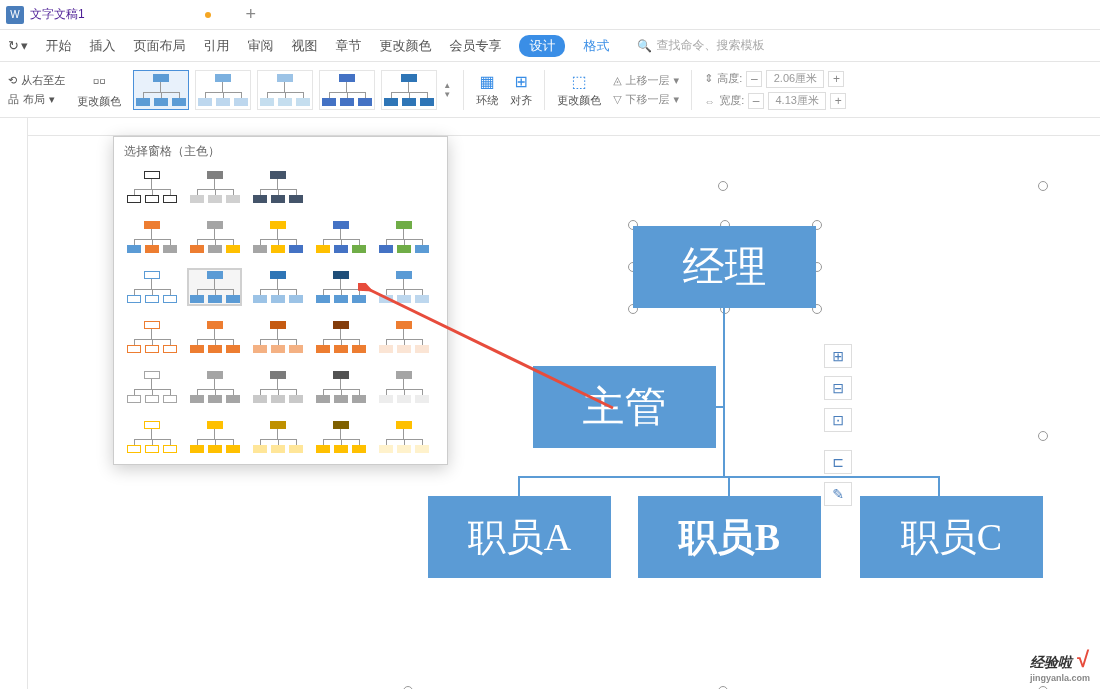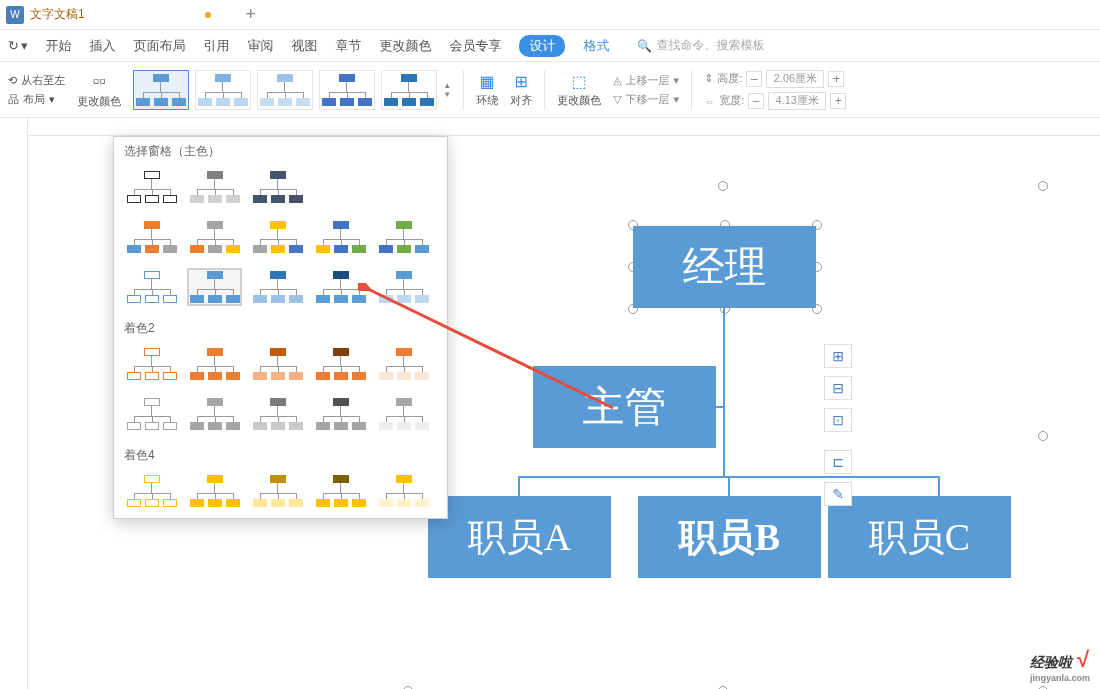--- a/index.html
+++ b/index.html
@@ -1,19 +1,19 @@
 <!DOCTYPE html>
 <html><head>
 <meta charset="utf-8">
 <style>
 * { margin: 0; padding: 0; box-sizing: border-box; font-family: "Microsoft YaHei", Arial, sans-serif; }
 body { width: 1100px; height: 689px; background: #fff; overflow: hidden; position: relative; }
 .title-bar { height: 30px; background: #fff; display: flex; align-items: center; border-bottom: 1px solid #e5e5e5; }
 .doc-icon { width: 18px; height: 18px; background: #4a7ebb; color: #fff; font-size: 10px; display: flex; align-items: center; justify-content: center; margin: 0 6px; border-radius: 2px; }
-.doc-title { font-size: 12px; color: #a16207; }
+.doc-title { font-size: 12px; color: #4c1d95; }
 .tab-dot { width: 6px; height: 6px; background: #f5a623; border-radius: 50%; margin-left: 120px; }
 .tab-add { width: 30px; height: 30px; display: flex; align-items: center; justify-content: center; color: #888; font-size: 18px; margin-left: 25px; cursor: pointer; }
 .menu-bar { height: 32px; background: #fff; display: flex; align-items: center; border-bottom: 1px solid #e5e5e5; padding: 0 8px; gap: 18px; font-size: 13px; color: #555; }
 .menu-item { cursor: pointer; }
 .menu-item.design { background: #3a8ee6; color: #fff; padding: 2px 10px; border-radius: 10px; }
 .menu-item.format { color: #3a8ee6; }
 .menu-redo { display: flex; align-items: center; gap: 2px; }
 .search-box { display: flex; align-items: center; gap: 4px; color: #aaa; font-size: 12px; margin-left: 10px; }
 .toolbar { height: 56px; background: #fff; display: flex; align-items: center; border-bottom: 1px solid #e5e5e5; padding: 0 8px; gap: 12px; font-size: 11px; color: #555; }
 .tool-group { display: flex; flex-direction: column; align-items: center; gap: 2px; }
@@ -48,21 +48,21 @@
 .ot-ll2 { position: absolute; top: 18px; left: 25px; width: 1px; height: 6px; background: #999; }
 .ot-ll3 { position: absolute; top: 18px; left: 43px; width: 1px; height: 6px; background: #999; }
 
 .org-chart { position: absolute; top: 30px; left: 390px; }
 .org-node { background: #5b9bd5; color: #fff; display: flex; align-items: center; justify-content: center; font-family: "SimSun", serif; }
 .node-manager { width: 183px; height: 82px; font-size: 42px; position: absolute; top: 60px; left: 215px; }
 .node-supervisor { width: 183px; height: 82px; font-size: 42px; position: absolute; top: 200px; left: 115px; }
 .node-emp { width: 183px; height: 82px; font-size: 38px; position: absolute; top: 330px; }
 .node-a { left: 10px; }
 .node-b { left: 220px; font-weight: bold; }
-.node-c { left: 410px; }
+.node-c { left: 442px; }
 .conn-line { position: absolute; background: #5b9bd5; }
 .selection-handle { position: absolute; width: 10px; height: 10px; background: #fff; border: 1px solid #999; border-radius: 50%; }
 .side-tools { position: absolute; top: 208px; right: 248px; display: flex; flex-direction: column; gap: 8px; }
 .side-tool { width: 28px; height: 24px; border: 1px solid #ddd; background: #fff; display: flex; align-items: center; justify-content: center; font-size: 14px; color: #4a7ebb; cursor: pointer; }
 .arrow { position: absolute; top: 147px; left: 330px; z-index: 200; }
 .watermark { position: absolute; bottom: 6px; right: 10px; font-size: 14px; color: #333; font-style: italic; font-weight: bold; }
 .watermark .check { color: #e74c3c; font-size: 22px; }
 .watermark-sub { font-size: 9px; color: #888; display: block; text-align: right; font-style: normal; }
 </style>
 </head>
@@ -381,21 +381,20 @@
                 <div class="ot-line-h"></div>
                 <div class="ot-ll1"></div>
                 <div class="ot-ll2"></div>
                 <div class="ot-ll3"></div>
                 <div class="ot-b1" style="background:#bdd7ee"></div>
                 <div class="ot-b2" style="background:#bdd7ee"></div>
                 <div class="ot-b3" style="background:#bdd7ee"></div>
               </div>
             </div>
         </div>
-        <div class="dd-section">着色2</div>
         <div class="dd-grid">
           <div class="dd-item">
               <div class="org-thumb">
                 <div class="ot-top" style="border:1px solid #ed7d31"></div>
                 <div class="ot-line-v"></div>
                 <div class="ot-line-h"></div>
                 <div class="ot-ll1"></div>
                 <div class="ot-ll2"></div>
                 <div class="ot-ll3"></div>
                 <div class="ot-b1" style="border:1px solid #ed7d31"></div>
@@ -516,21 +515,20 @@
                 <div class="ot-line-h"></div>
                 <div class="ot-ll1"></div>
                 <div class="ot-ll2"></div>
                 <div class="ot-ll3"></div>
                 <div class="ot-b1" style="background:#ededed"></div>
                 <div class="ot-b2" style="background:#ededed"></div>
                 <div class="ot-b3" style="background:#ededed"></div>
               </div>
             </div>
         </div>
-        <div class="dd-section">着色4</div>
         <div class="dd-grid">
           <div class="dd-item">
               <div class="org-thumb">
                 <div class="ot-top" style="border:1px solid #ffc000"></div>
                 <div class="ot-line-v"></div>
                 <div class="ot-line-h"></div>
                 <div class="ot-ll1"></div>
                 <div class="ot-ll2"></div>
                 <div class="ot-ll3"></div>
                 <div class="ot-b1" style="border:1px solid #ffc000"></div>

